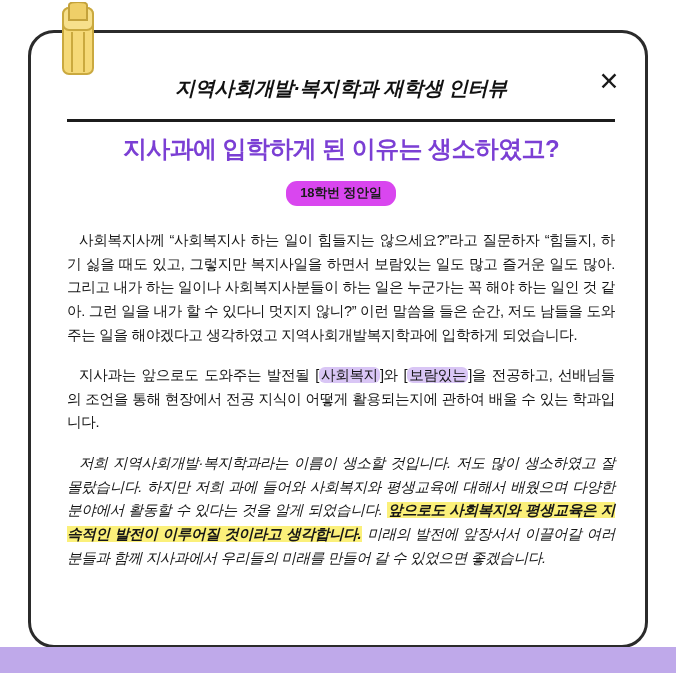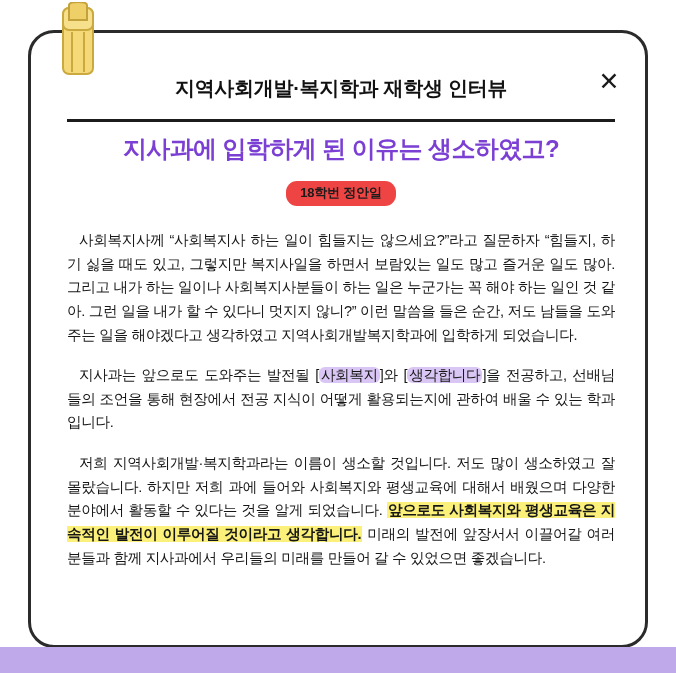--- a/index.html
+++ b/index.html
@@ -67,20 +67,21 @@
   .title {
     position: absolute;
     left: 0;
     top: 42px;
     width: 620px;
     text-align: center;
     font-size: 20px;
     font-weight: bold;
     color: #111111;
     letter-spacing: -0.3px;
+    font-style: italic;
   }
   .divider {
     position: absolute;
     left: 36px;
     top: 86px;
     width: 548px;
     height: 3px;
     background: #1c1c1c;
   }
   .question {
@@ -96,21 +97,21 @@
   }
   .badge-wrap {
     position: absolute;
     left: 0;
     top: 148px;
     width: 620px;
     text-align: center;
   }
   .badge {
     display: inline-block;
-    background: #ef4444;
+    background: #d946ef;
     color: #1b1b1b;
     font-size: 13px;
     font-weight: bold;
     border-radius: 11px;
     padding: 3px 14px 4px 14px;
     letter-spacing: -0.2px;
   }
   .body {
     position: absolute;
     left: 36px;
@@ -121,20 +122,21 @@
     color: #161616;
     letter-spacing: -0.35px;
     text-align: justify;
   }
   .para {
     margin: 14px 0 17px 0;
     text-indent: 12px;
   }
   .para:last-child {
     margin-bottom: 0;
+    font-style: italic;
   }
   .hl-purple {
     background: #d9c6f5;
     padding: 0 2px;
     border-radius: 6px;
   }
   .hl-yellow {
     background: #fbf07a;
     padding: 0 1px;
   }
@@ -156,21 +158,21 @@
     <div class="divider"></div>
 
     <div class="question">지사과에 입학하게 된 이유는 생소하였고?</div>
 
     <div class="badge-wrap">
       <span class="badge">18학번 정안일</span>
     </div>
 
     <div class="body">
       <p class="para"><span>사회복지사께 “사회복지사 하는 일이 힘들지는 않으세요?”라고 질문하자 “힘들지, 하기 싫을 때도 있고, 그렇지만 복지사일을 하면서 보람있는 일도 많고 즐거운 일도 많아. 그리고 내가 하는 일이나 사회복지사분들이 하는 일은 누군가는 꼭 해야 하는 일인 것 같아. 그런 일을 내가 할 수 있다니 멋지지 않니?” 이런 말씀을 들은 순간, 저도 남들을 도와주는 일을 해야겠다고 생각하였고 지역사회개발복지학과에 입학하게 되었습니다.</span></p>
-      <p class="para"><span>지사과는 앞으로도 도와주는 발전될 [</span><span class="hl-purple">사회복지</span><span>]와 [</span><span class="hl-purple">생각합니다</span><span>]을 전공하고, 선배님들의 조언을 통해 현장에서 전공 지식이 어떻게 활용되는지에 관하여 배울 수 있는 학과입니다.</span></p>
+      <p class="para"><span>지사과는 앞으로도 도와주는 발전될 [</span><span class="hl-purple">사회복지</span><span>]와 [</span><span class="hl-purple">보람있는</span><span>]을 전공하고, 선배님들의 조언을 통해 현장에서 전공 지식이 어떻게 활용되는지에 관하여 배울 수 있는 학과입니다.</span></p>
       <p class="para"><span>저희 지역사회개발·복지학과라는 이름이 생소할 것입니다. 저도 많이 생소하였고 잘 몰랐습니다. 하지만 저희 과에 들어와 사회복지와 평생교육에 대해서 배웠으며 다양한 분야에서  활동할 수 있다는 것을 알게 되었습니다. </span><span class="hl-yellow bold">앞으로도 사회복지와 평생교육은 지속적인 발전이 이루어질 것이라고 생각합니다.</span><span> 미래의 발전에 앞장서서 이끌어갈 여러분들과 함께 지사과에서 우리들의 미래를 만들어 갈 수 있었으면 좋겠습니다.</span></p>
     </div>
 
   </div>
 
   <div class="clip">
     <svg width="66" height="80" viewBox="0 0 66 80" xmlns="http://www.w3.org/2000/svg">
       <rect x="16" y="6" width="30" height="66" rx="6" fill="#f5d978" stroke="#caa93f" stroke-width="2"></rect>
       <rect x="16" y="6" width="30" height="22" rx="6" fill="#f7e08c" stroke="#caa93f" stroke-width="2"></rect>
       <path d="M22 3 C22 -1 40 -1 40 3 L40 18 L22 18 Z" fill="#efcf68" stroke="#c4a23b" stroke-width="2"></path>

